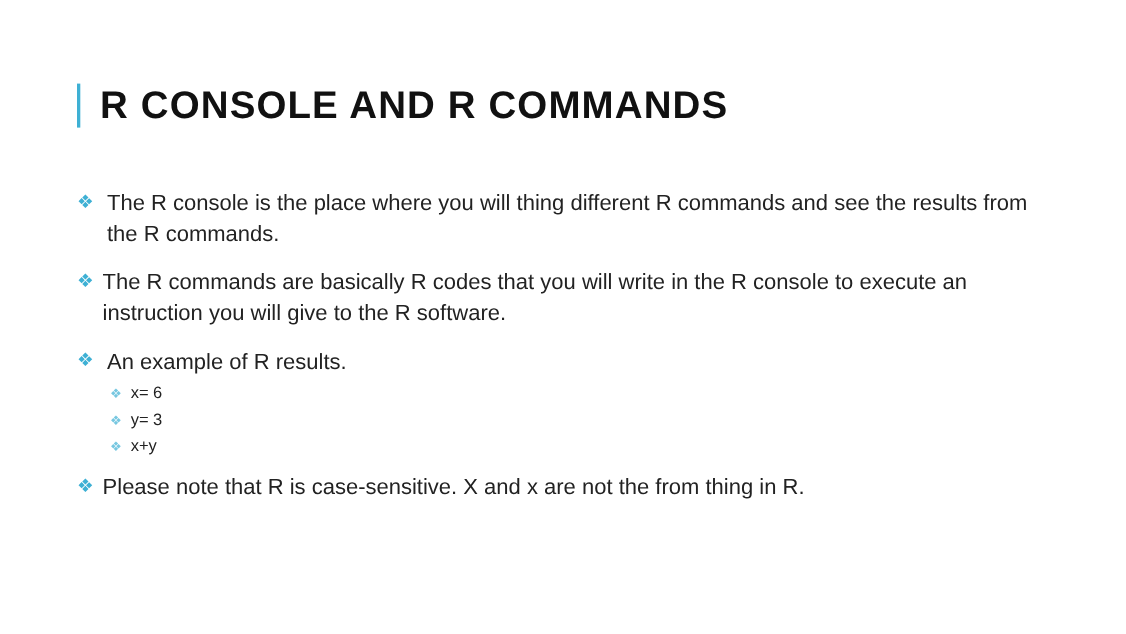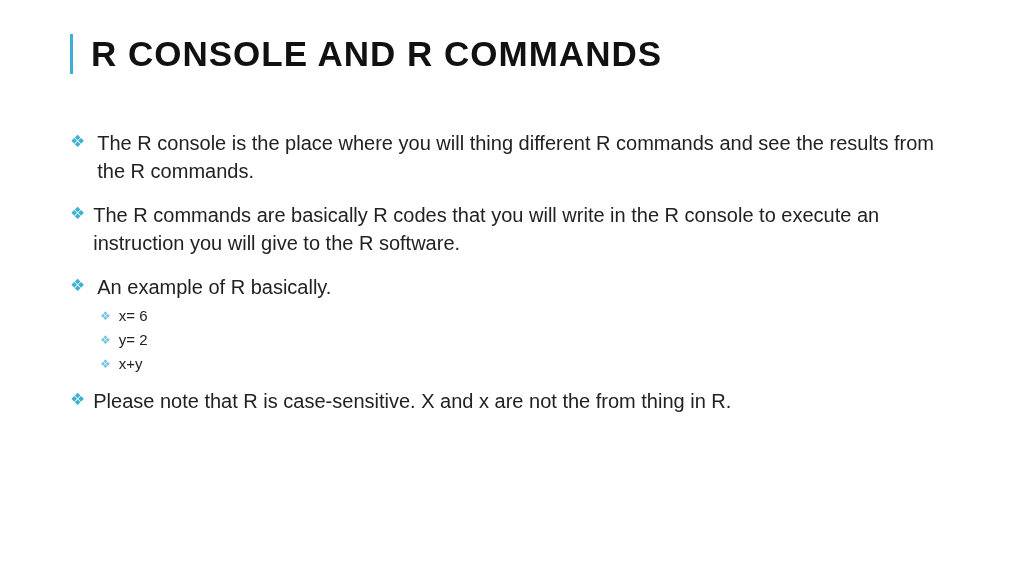--- a/index.html
+++ b/index.html
@@ -5,21 +5,21 @@
   * { margin: 0; padding: 0; box-sizing: border-box; }
   body {
     width: 1024px;
     height: 576px;
     background: #ffffff;
     font-family: "Segoe UI", "Trebuchet MS", Arial, sans-serif;
     position: relative;
     overflow: hidden;
   }
   .slide {
-    padding: 34px 70px 40px 70px;
+    padding: 76px 70px 40px 70px;
   }
   .title-row {
     display: flex;
     align-items: stretch;
     margin-bottom: 55px;
   }
   .title-bar {
     width: 3px;
     background: #3eb0d4;
     margin-right: 18px;
@@ -87,31 +87,31 @@
       <span class="item-text">The R console is the place where you will thing different R commands and see the results from the R commands.</span>
     </div>
 
     <div class="item">
       <span class="bullet t">❖</span>
       <span class="item-text">The R commands are basically R codes that you will write in the R console to execute an instruction you will give to the R software.</span>
     </div>
 
     <div class="item pad-more" style="margin-bottom:4px;">
       <span class="bullet">❖</span>
-      <span class="item-text">An example of R basically.</span>
+      <span class="item-text">An example of R results.</span>
     </div>
 
     <div class="sub-list">
       <div class="sub-item">
         <span class="sub-bullet">❖</span>
         <span>x= 6</span>
       </div>
       <div class="sub-item">
         <span class="sub-bullet">❖</span>
-        <span>y= 2</span>
+        <span>y= 3</span>
       </div>
       <div class="sub-item">
         <span class="sub-bullet">❖</span>
         <span>x+y</span>
       </div>
     </div>
 
     <div class="item">
       <span class="bullet t">❖</span>
       <span class="item-text">Please note that R is case-sensitive. X and x are not the from thing in R.</span>

